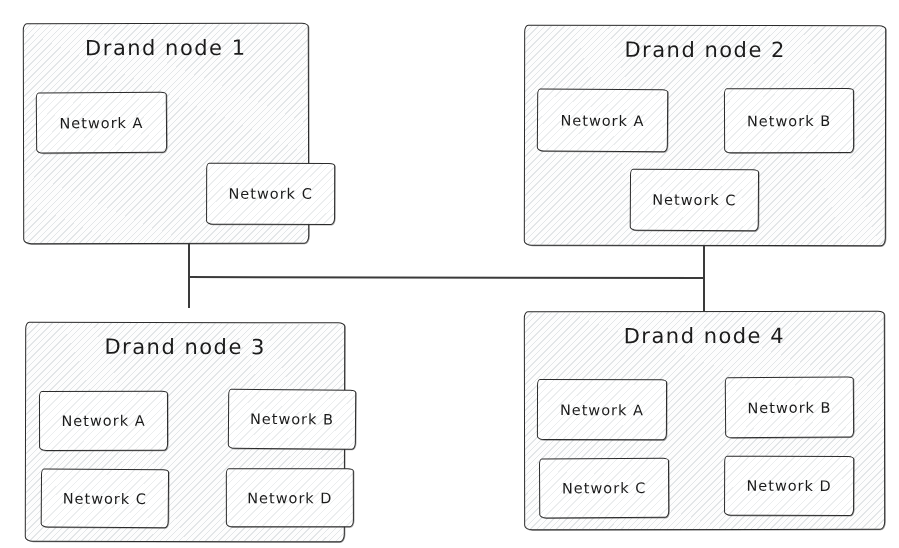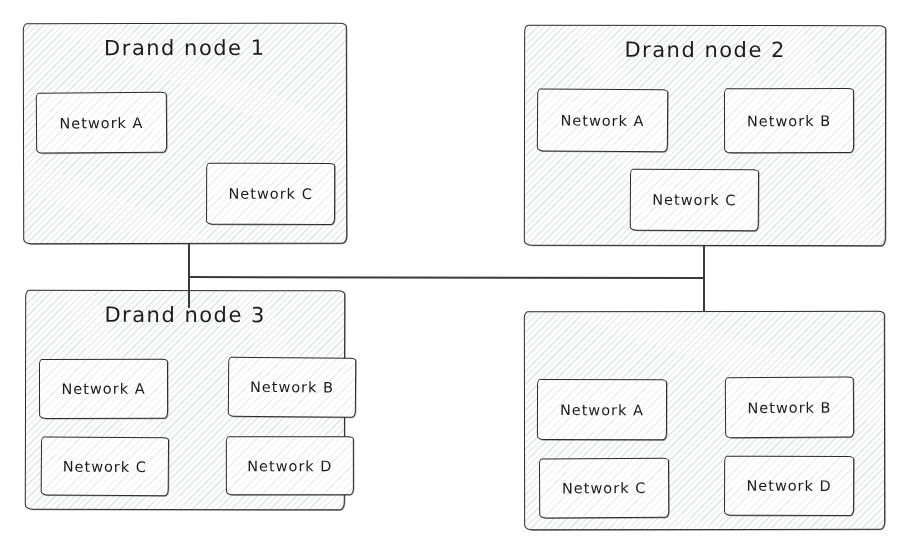--- a/index.html
+++ b/index.html
@@ -23,23 +23,23 @@
     border: 1.8px solid #2b2b2b;
     border-radius: 4px 7px 5px 8px / 7px 4px 8px 5px;
     background-color: #fdfdfd;
     background-image: repeating-linear-gradient(
       135deg,
       #e3e6e8 0px, #e3e6e8 1px,
       transparent 1px, transparent 4.6px
     );
     box-shadow: 0.6px 0.6px 0 rgba(40,40,40,0.45);
   }
-  .node1 { left: 23px;  top: 23px;  width: 324px; height: 221px; transform: rotate(-0.12deg); }
+  .node1 { left: 23px;  top: 23px;  width: 286px; height: 221px; transform: rotate(-0.12deg); }
   .node2 { left: 524px; top: 25px;  width: 362px; height: 221px; transform: rotate(0.1deg); text-decoration: underline; }
-  .node3 { left: 25px;  top: 290px; width: 320px; height: 220px; transform: rotate(0.12deg); text-decoration: underline; }
+  .node3 { left: 25px;  top: 322px; width: 320px; height: 220px; transform: rotate(0.12deg); text-decoration: underline; }
   .node4 { left: 524px; top: 311px; width: 361px; height: 219px; transform: rotate(-0.1deg); }
 
   .node-title {
     position: absolute;
     top: 12px;
     left: 0;
     width: 100%;
     text-align: center;
     font-size: 21px;
     letter-spacing: 1.5px;
@@ -141,20 +141,21 @@
     </div>
     <div class="net n3c">
       <span class="net-label">Network C</span>
     </div>
     <div class="net n3d">
       <span class="net-label">Network D</span>
     </div>
   </div>
 
   <div class="node node4">
+    <div class="node-title">Drand node 4</div>
     <div class="net n4a">
       <span class="net-label">Network A</span>
     </div>
     <div class="net n4b">
       <span class="net-label">Network B</span>
     </div>
     <div class="net n4c">
       <span class="net-label">Network C</span>
     </div>
     <div class="net n4d">

